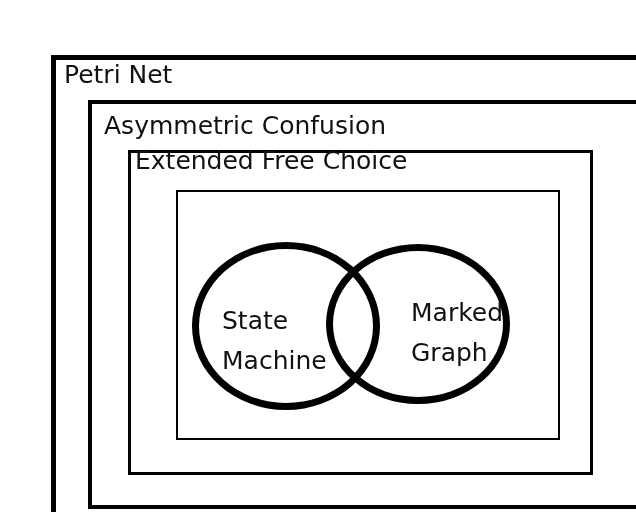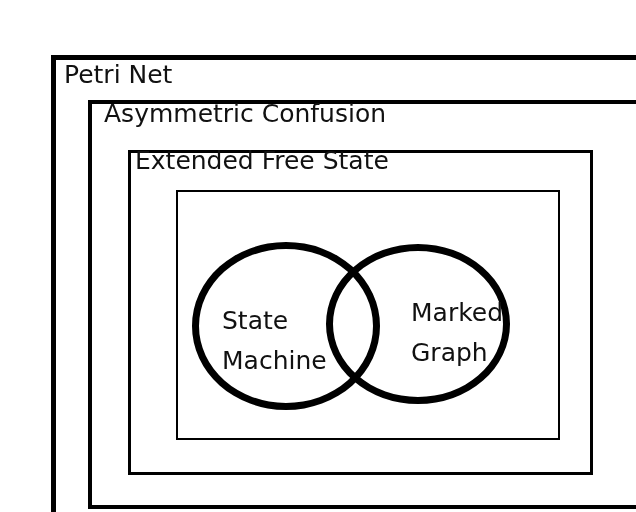--- a/index.html
+++ b/index.html
@@ -38,21 +38,21 @@
   .ellipse-marked-graph  { left: 278px; top: 196px; width: 184px; height: 160px; }
 
   .set-label {
     position: absolute;
     font-size: 25px;
     line-height: 28px;
     color: #111111;
     white-space: nowrap;
   }
   .label-petri-net   { left: 16px;  top: 13px; }
-  .label-asymmetric  { left: 56px;  top: 52px; }
+  .label-asymmetric  { left: 56px;  top: 64px; }
   .label-extended    { left: 87px;  top: 99px; }
   .label-free-choice { left: 135px; top: 141px; }
 
   .circle-label {
     position: absolute;
     font-size: 25px;
     line-height: 28px;
     color: #111111;
     white-space: nowrap;
   }
@@ -68,21 +68,21 @@
   <div class="set-rect rect-petri-net"></div>
   <div class="set-rect rect-asymmetric"></div>
   <div class="set-rect rect-extended"></div>
   <div class="set-rect rect-free-choice"></div>
 
   <div class="ellipse ellipse-state-machine"></div>
   <div class="ellipse ellipse-marked-graph"></div>
 
   <div class="set-label label-petri-net">Petri Net</div>
   <div class="set-label label-asymmetric">Asymmetric Confusion</div>
-  <div class="set-label label-extended">Extended Free State</div>
+  <div class="set-label label-extended">Extended Free Choice</div>
 
   <div class="circle-label label-state-machine">
     <span>State</span>
     <span>Machine</span>
   </div>
   <div class="circle-label label-marked-graph">
     <span>Marked</span>
     <span>Graph</span>
   </div>
 

